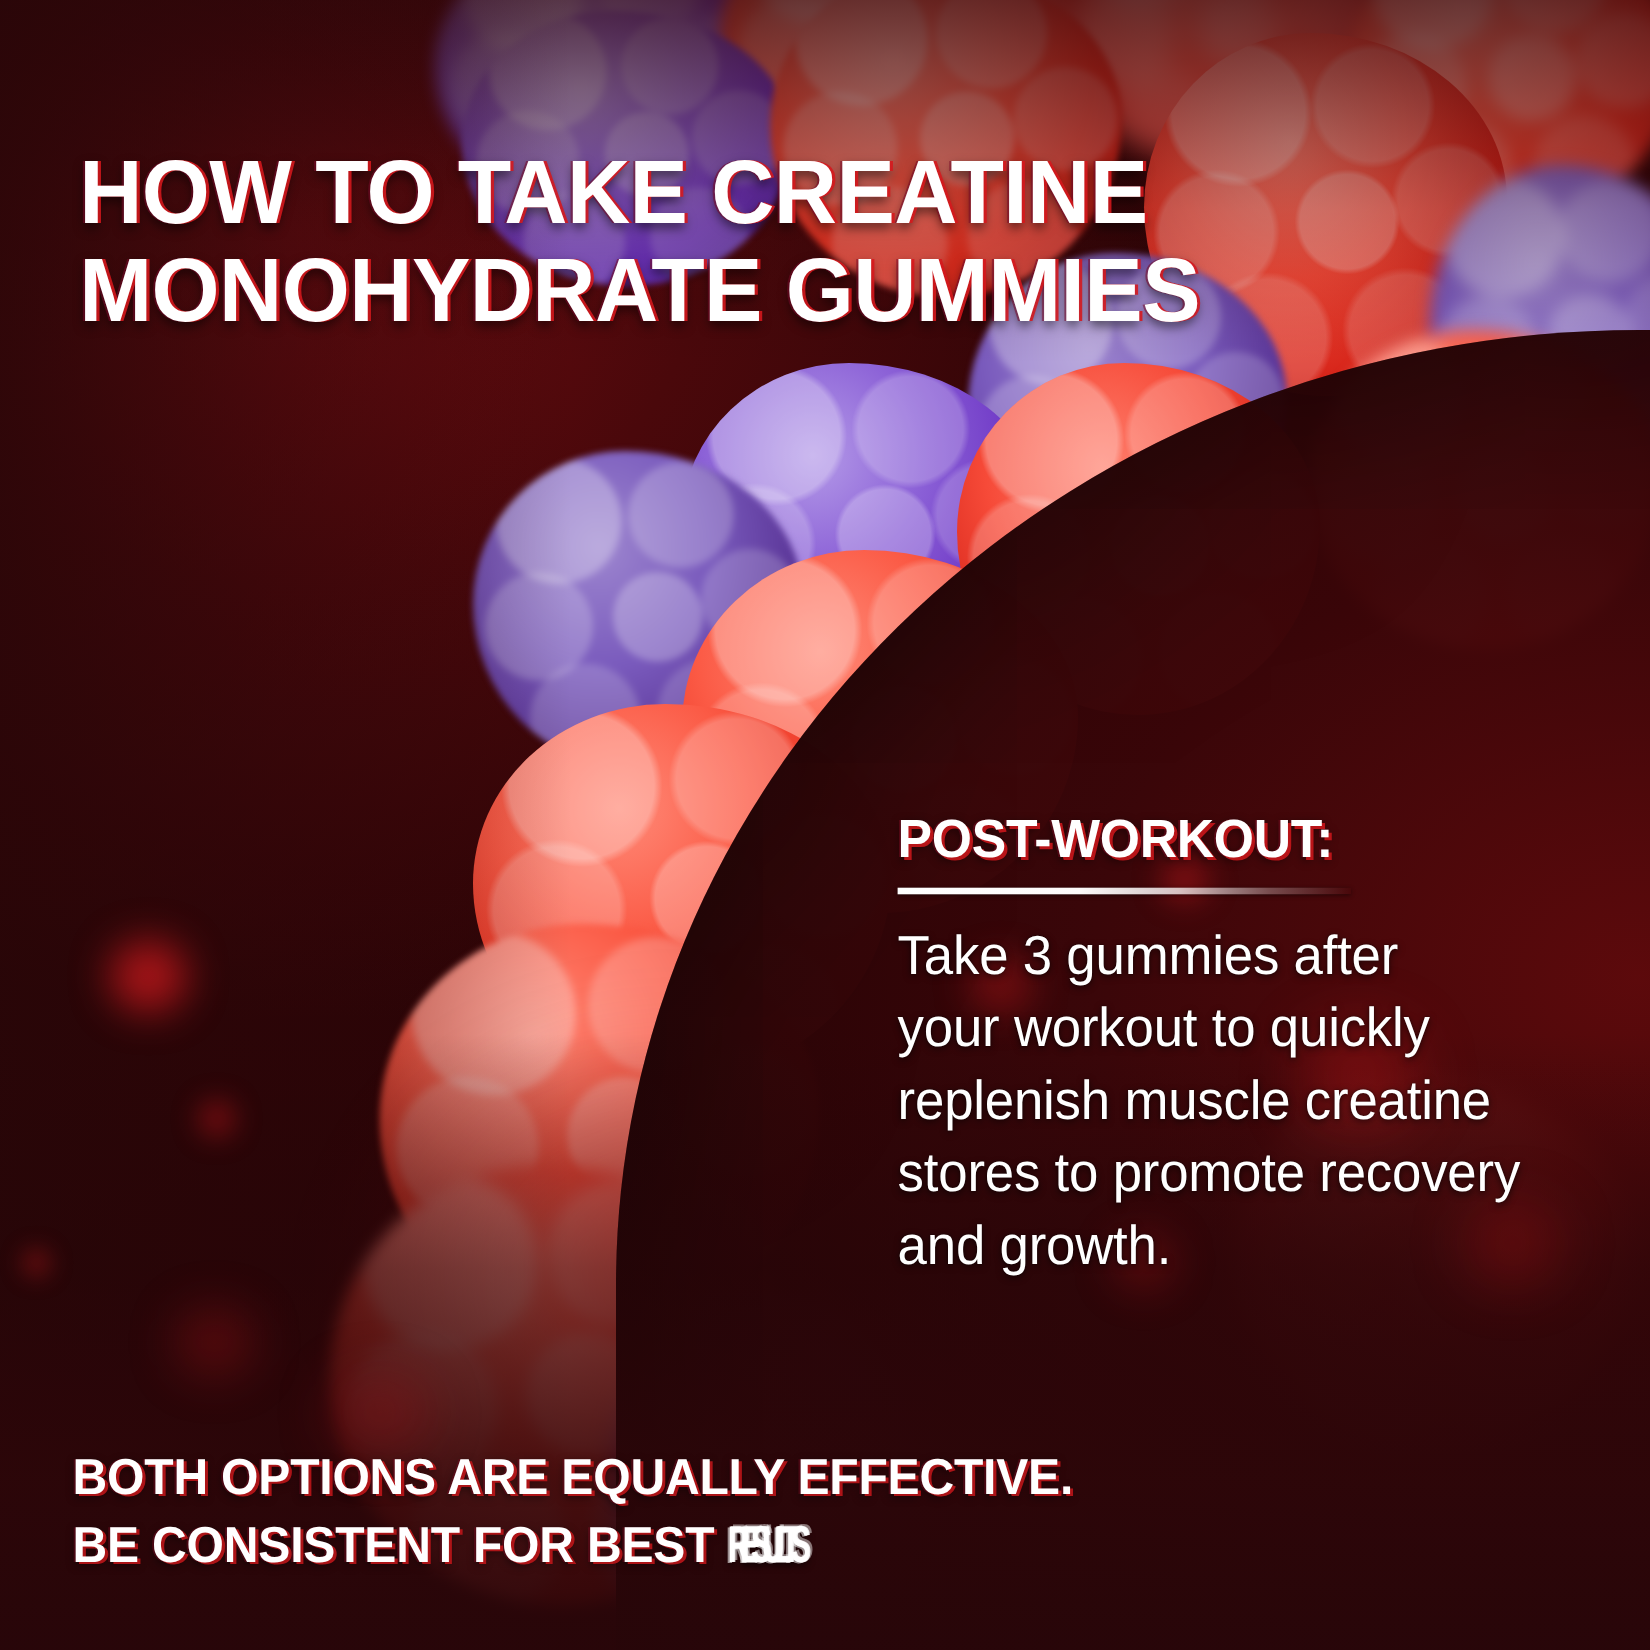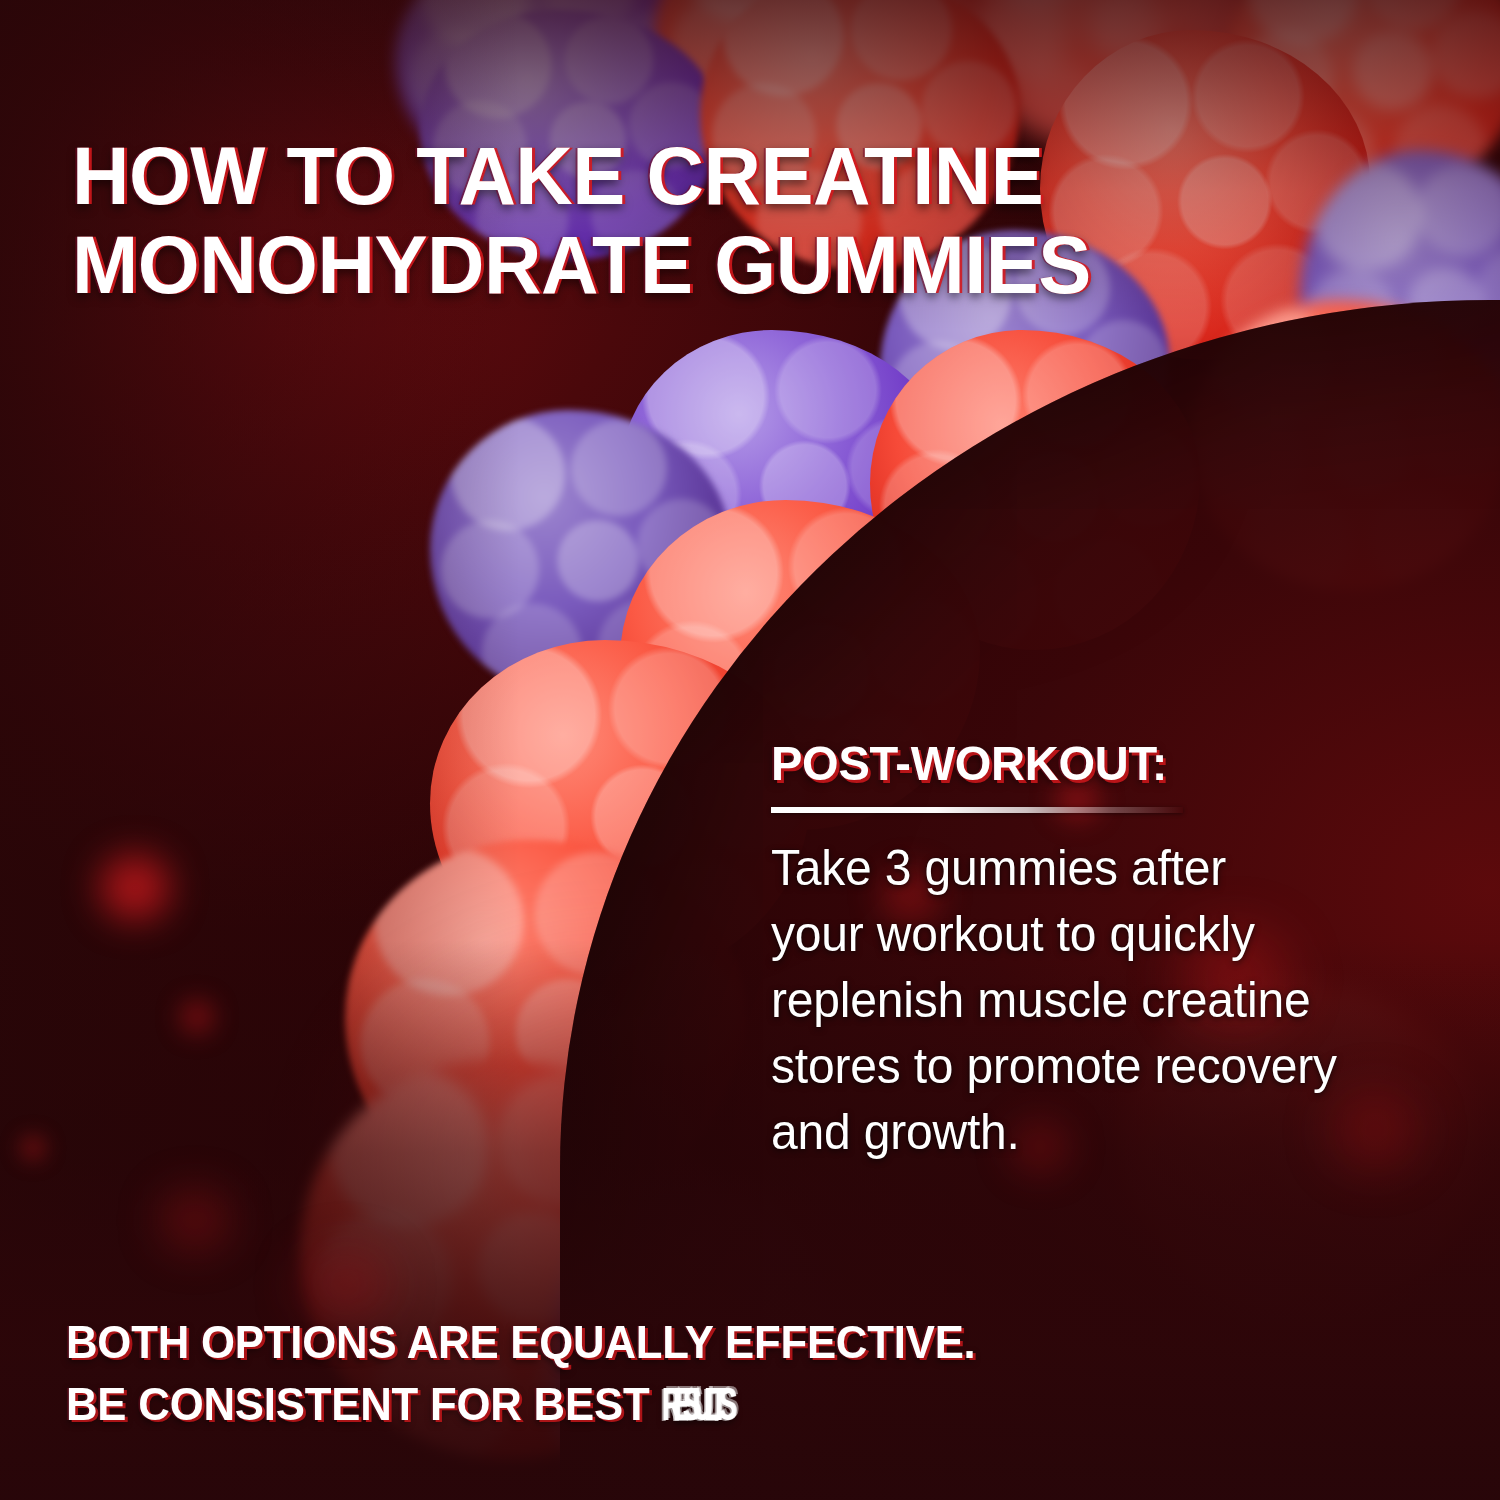--- a/index.html
+++ b/index.html
@@ -135,21 +135,21 @@
     letter-spacing:-0.2px;
     text-shadow:0 2px 7px rgba(0,0,0,.62), 0 0 2px rgba(0,0,0,.5);
     transform:scaleX(.96);
     transform-origin:left top;
   }
   .body span{display:block;}
 
   #pre-block{position:absolute;left:58px;top:437px;width:730px;}
   #pre-block .rule{width:414px;}
 
-  #post-block{position:absolute;left:771px;top:735px;width:660px;}
+  #post-block{position:absolute;left:816px;top:735px;width:660px;}
   #post-block .rule{width:412px;}
 
   .footer{
     position:absolute;left:66px;top:1312px;width:1300px;
     font-weight:700;font-size:46px;line-height:1.34;
     color:#ffffff;text-transform:uppercase;letter-spacing:-0.2px;
     text-shadow:
        3px 2px 0 rgba(196,22,26,.85),
       -2px 0 0 rgba(120,10,34,.45),
        0 3px 8px rgba(0,0,0,.55);

